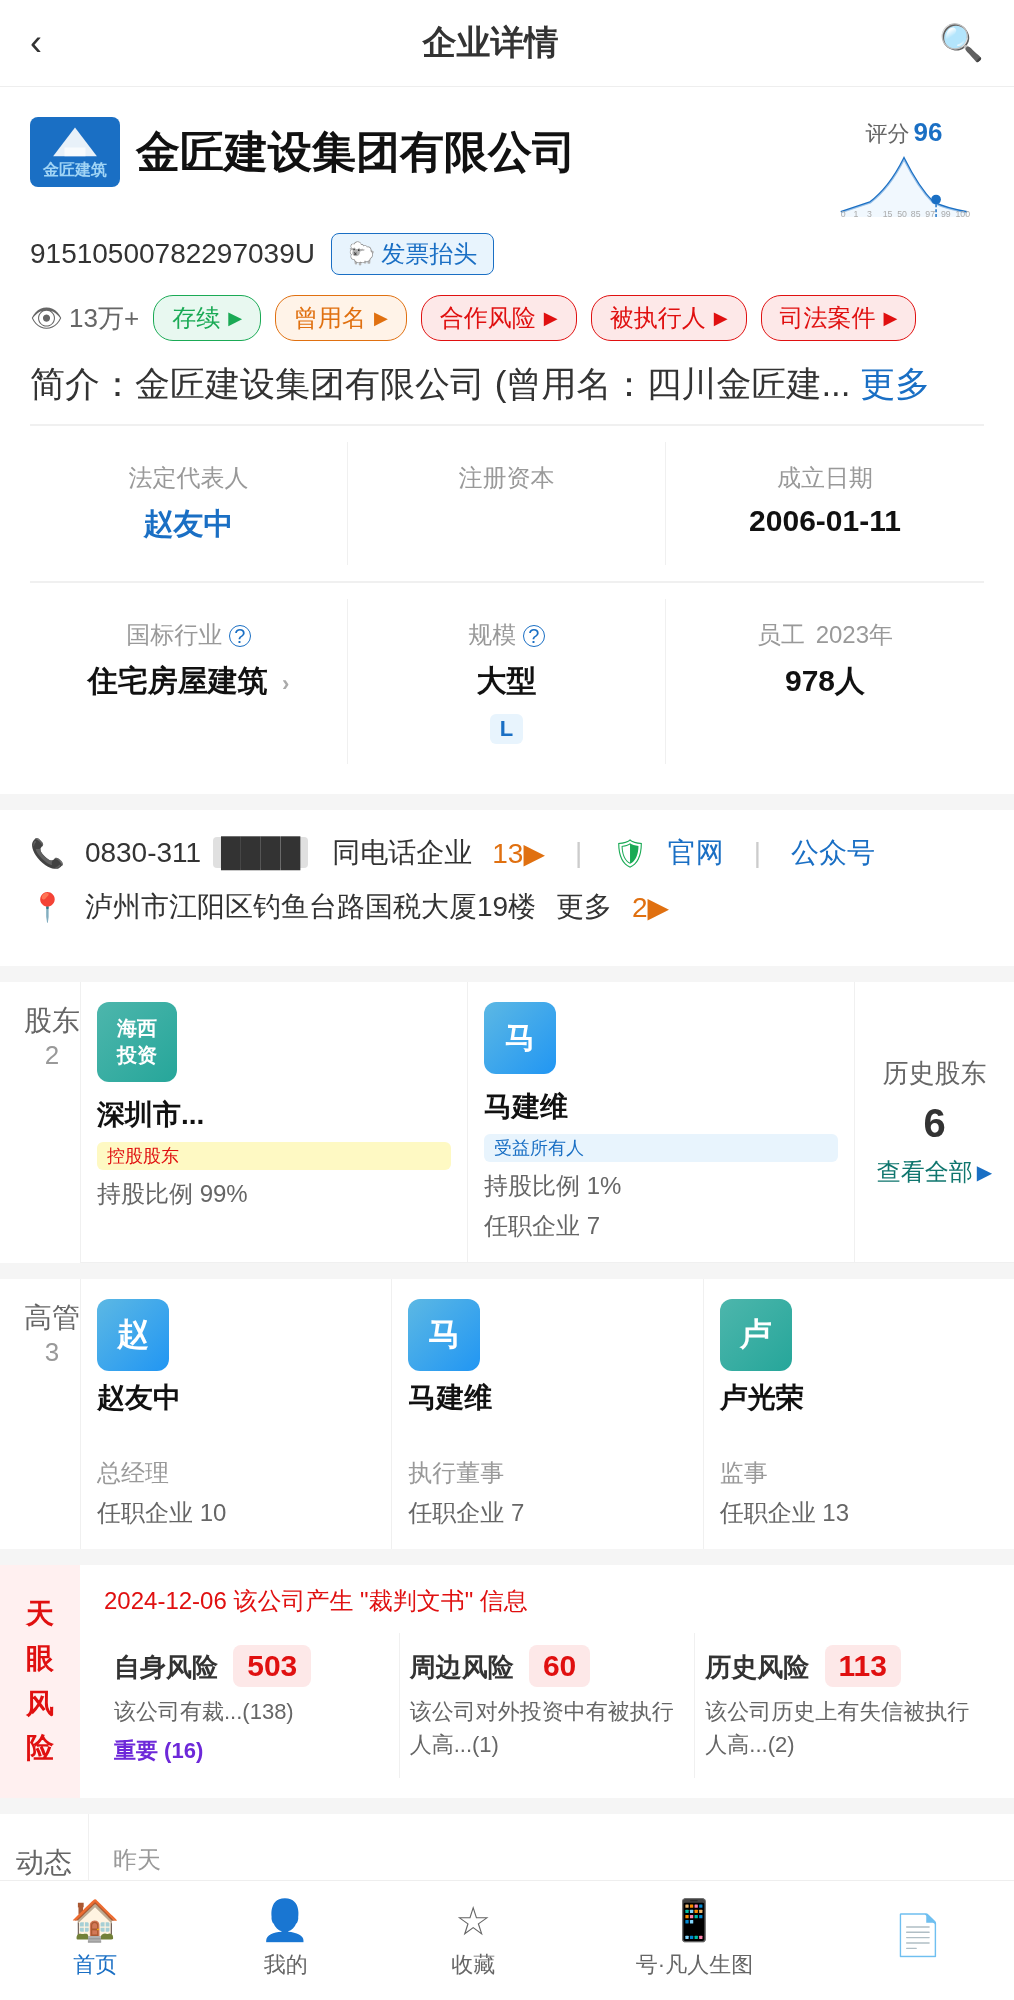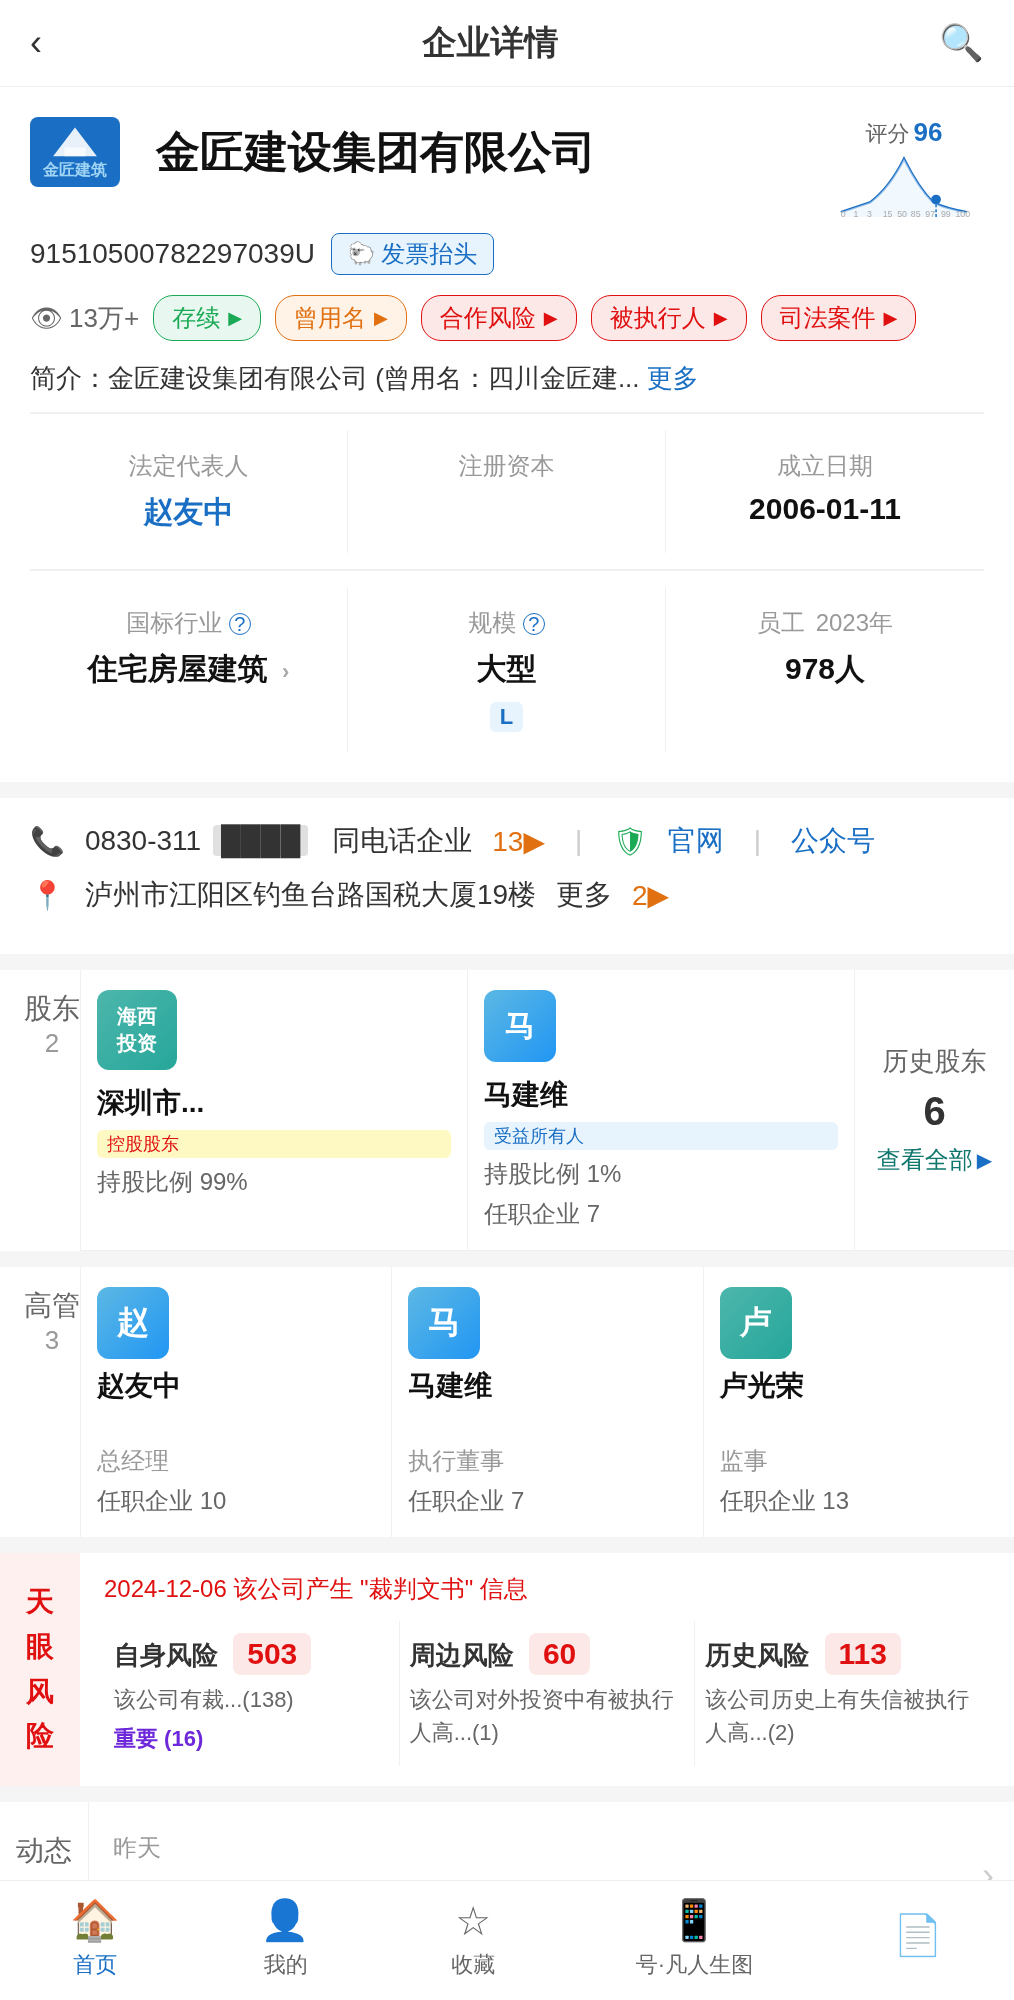--- a/index.html
+++ b/index.html
@@ -44,21 +44,21 @@
       flex: 1;
     }
     .company-logo {
       width: 90px;
       height: 70px;
       background: #1a6fc4;
       border-radius: 8px;
       display: flex;
       align-items: center;
       justify-content: center;
-      margin-right: 36px;
+      margin-right: 16px;
       flex-shrink: 0;
       color: white;
       font-size: 18px;
       font-weight: bold;
       padding: 6px;
       flex-direction: column;
     }
     .company-name {
       font-size: 44px;
       font-weight: 700;
@@ -129,21 +129,21 @@
       align-items: center;
       gap: 4px;
     }
     .tag-green { background: #e8f8f0; color: #1aaa55; border: 1px solid #1aaa55; }
     .tag-orange { background: #fff3e8; color: #e07010; border: 1px solid #e07010; }
     .tag-red { background: #fde8e8; color: #e01010; border: 1px solid #e01010; }
     .tag-arrow::after { content: '▶'; font-size: 18px; margin-left: 4px; }
 
     
     .intro-row {
-      font-size: 26px;
+      font-size: 35px;
       color: #333;
       margin-bottom: 10px;
     }
     .more-link { color: #1a6fc4; }
 
     
     .divider { height: 2px; background: #f0f0f0; margin: 16px 0; }
 
     
     .info-grid {

